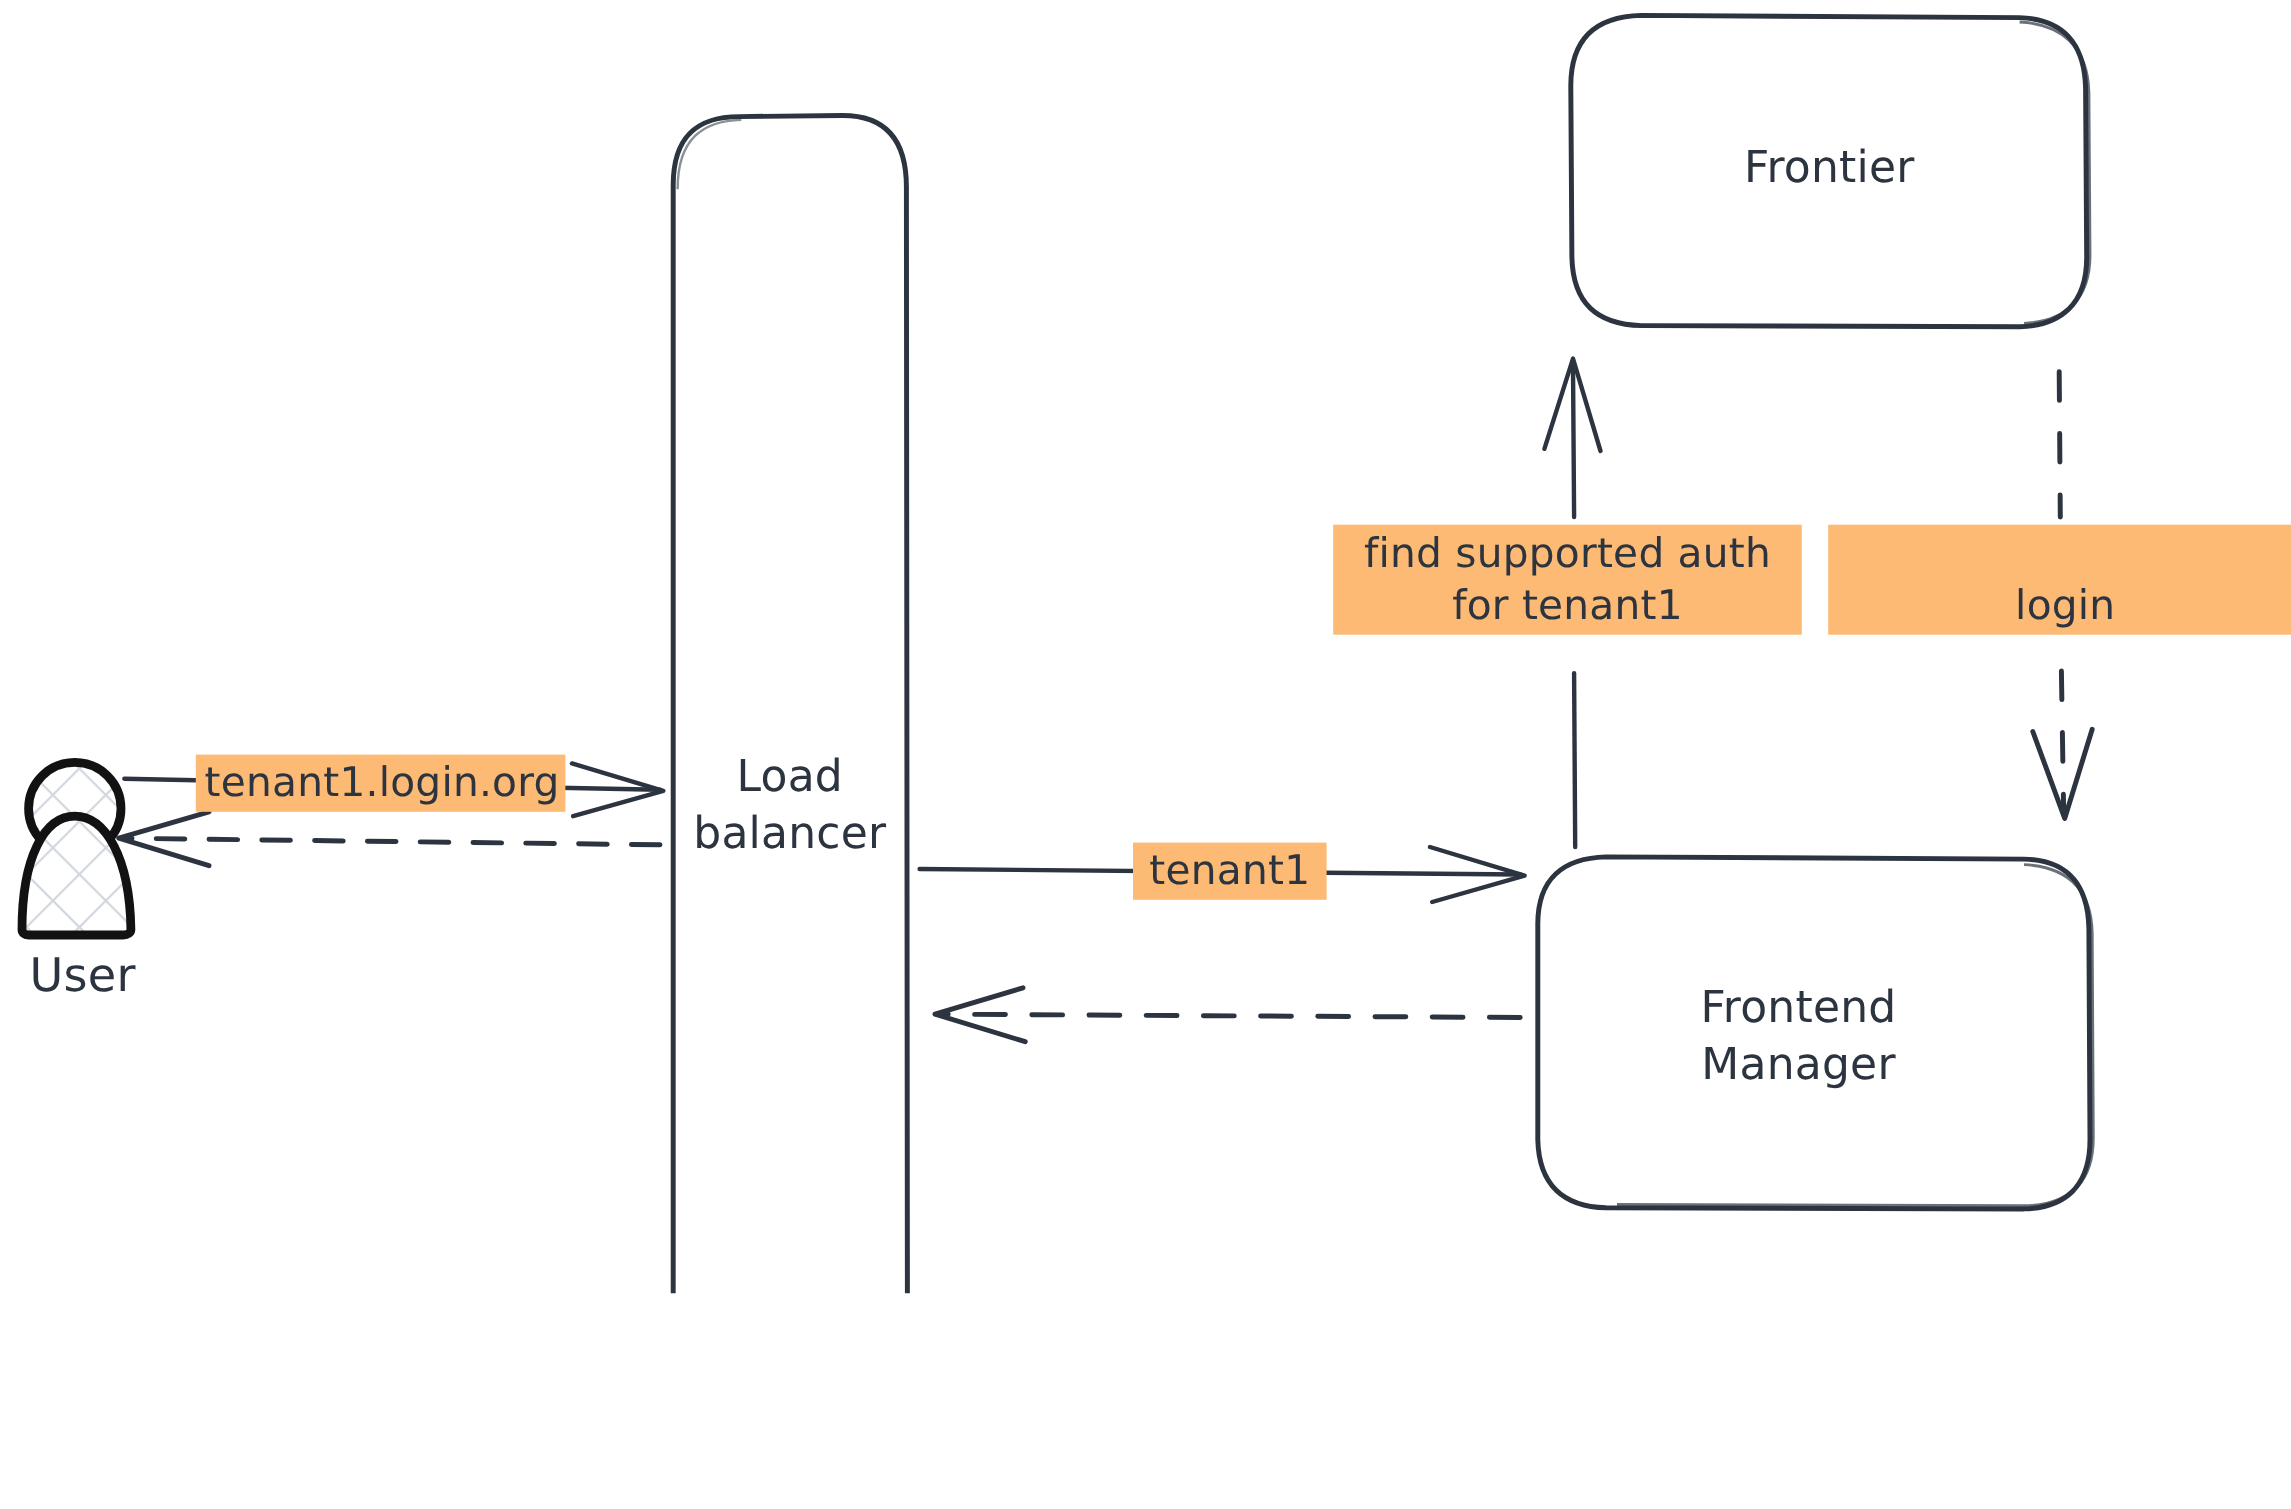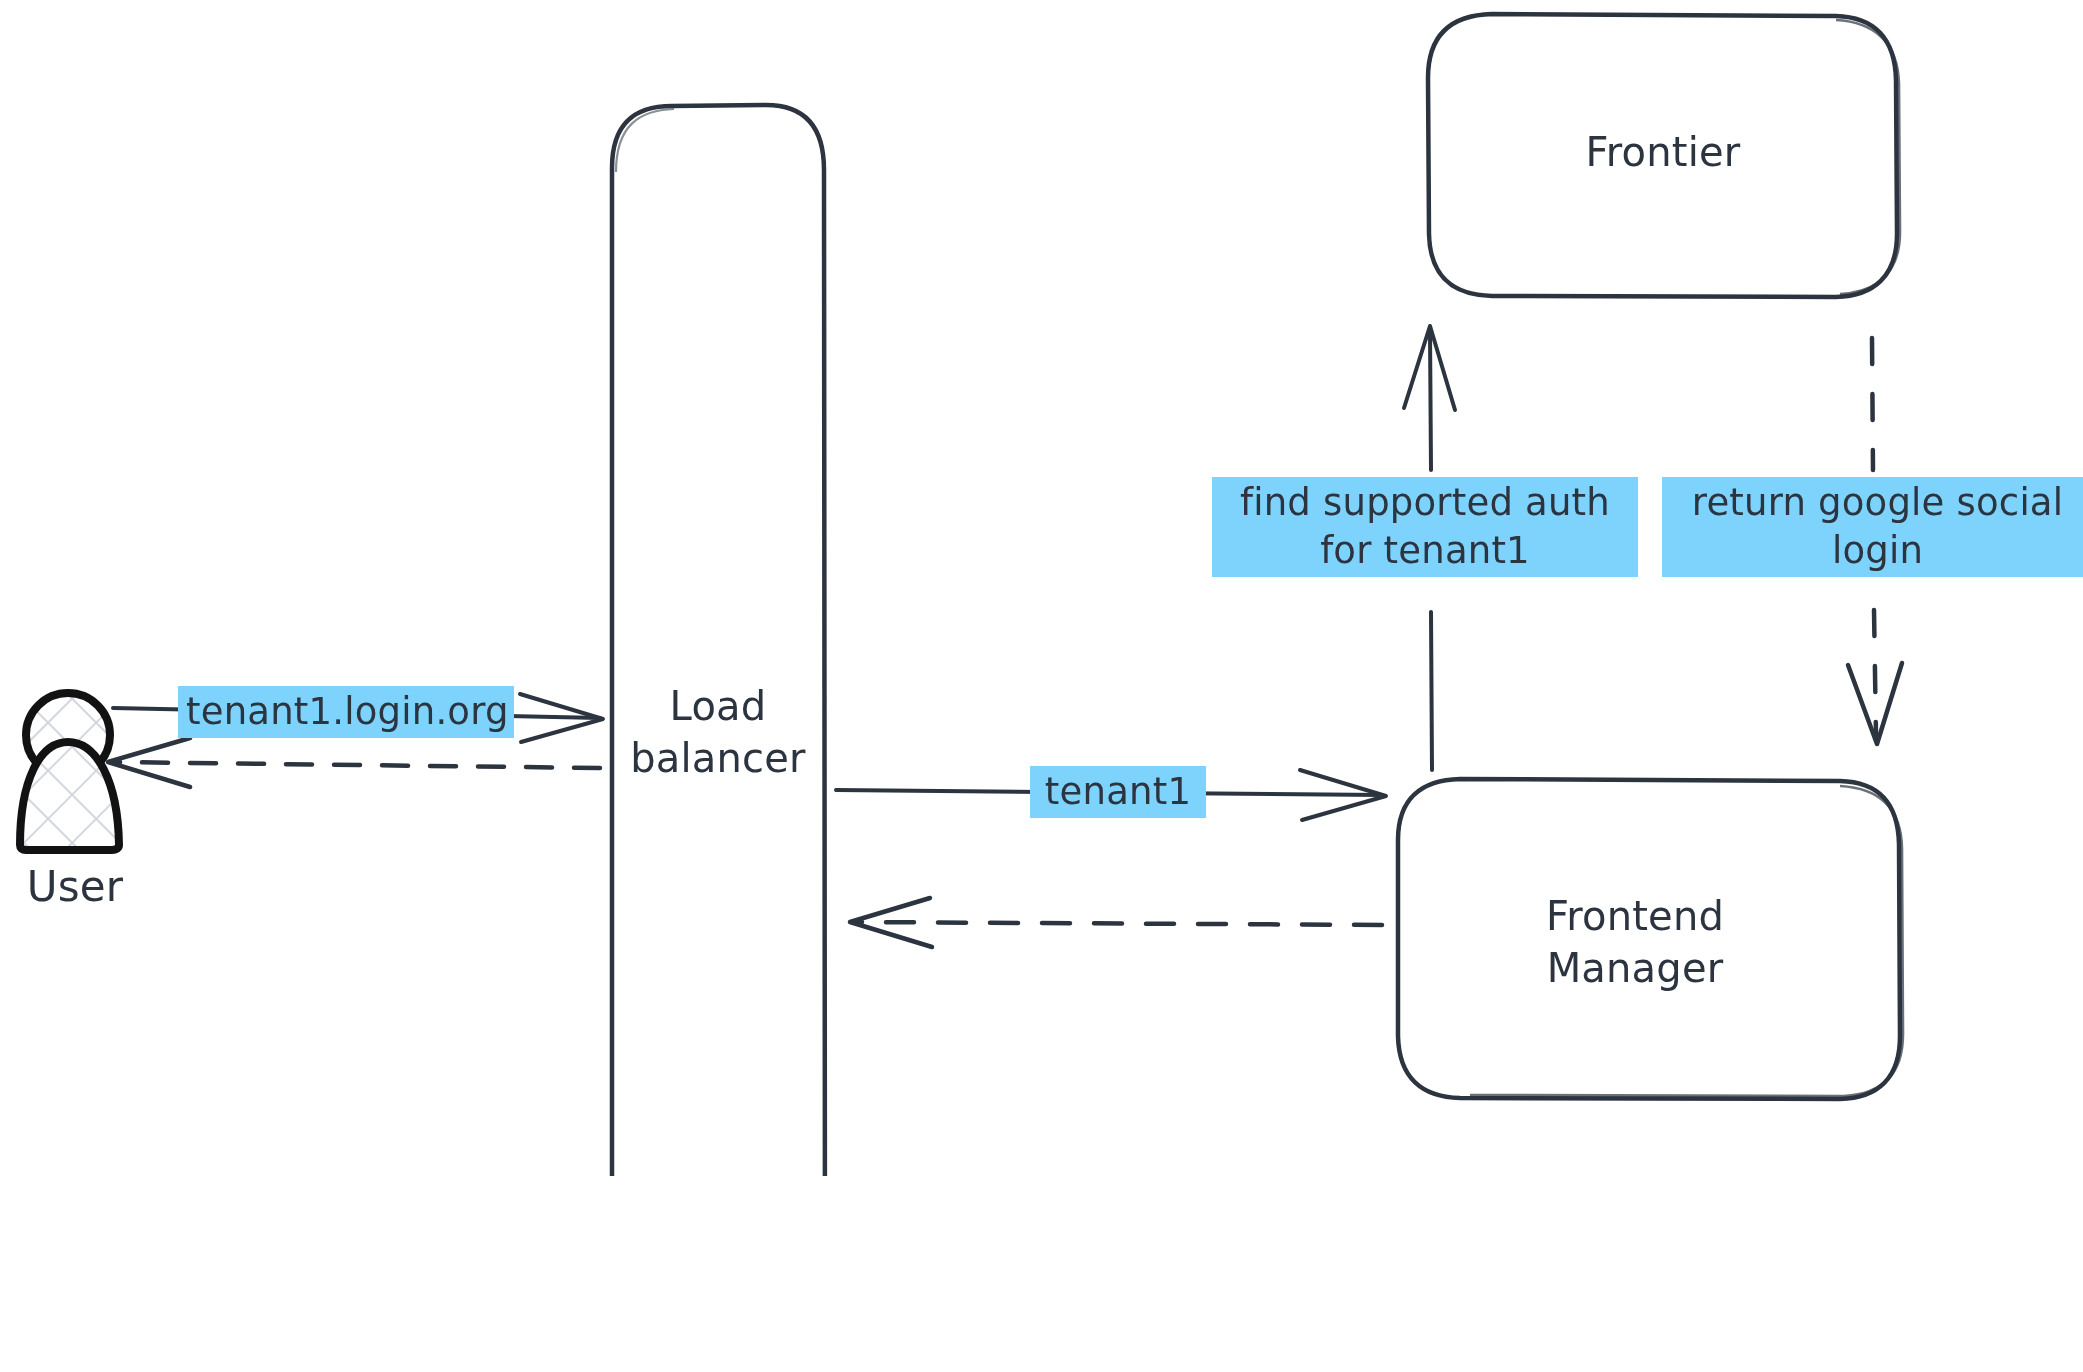--- a/index.html
+++ b/index.html
@@ -32,21 +32,21 @@
     line-height: 1.30;
     white-space: pre;
     letter-spacing: 0.2px;
     user-select: none;
   }
   .node-label {
     font-size: 40px;
   }
   .edge-label {
     font-size: 37px;
-    background: #7dd3fc;
+    background: #fdba74;
     padding: 2px 8px;
     text-align: center;
   }
   .actor-label {
     font-size: 42px;
   }
 
   
   #label-frontier      { left: 1428px; top: 126px;  width: 470px; }
   #label-loadbalancer  { left: 612px;  top: 680px;  width: 212px; }
@@ -150,15 +150,15 @@
 
   <div class="actor-label" id="label-user">User</div>
 
   <div class="edge-label" id="label-tenant-acme">tenant1.login.org</div>
 
   <div class="edge-label" id="label-tenant1">tenant1</div>
 
 
   <div class="edge-label" id="label-find-auth"><span>find supported auth</span><br><span>for tenant1</span></div>
 
-  <div class="edge-label" id="label-return-google"><span>return google social</span><br><span>login</span></div>
+  <div class="edge-label" id="label-return-google"><br><span>login</span></div>
 
 </div>
 
 </body></html>

